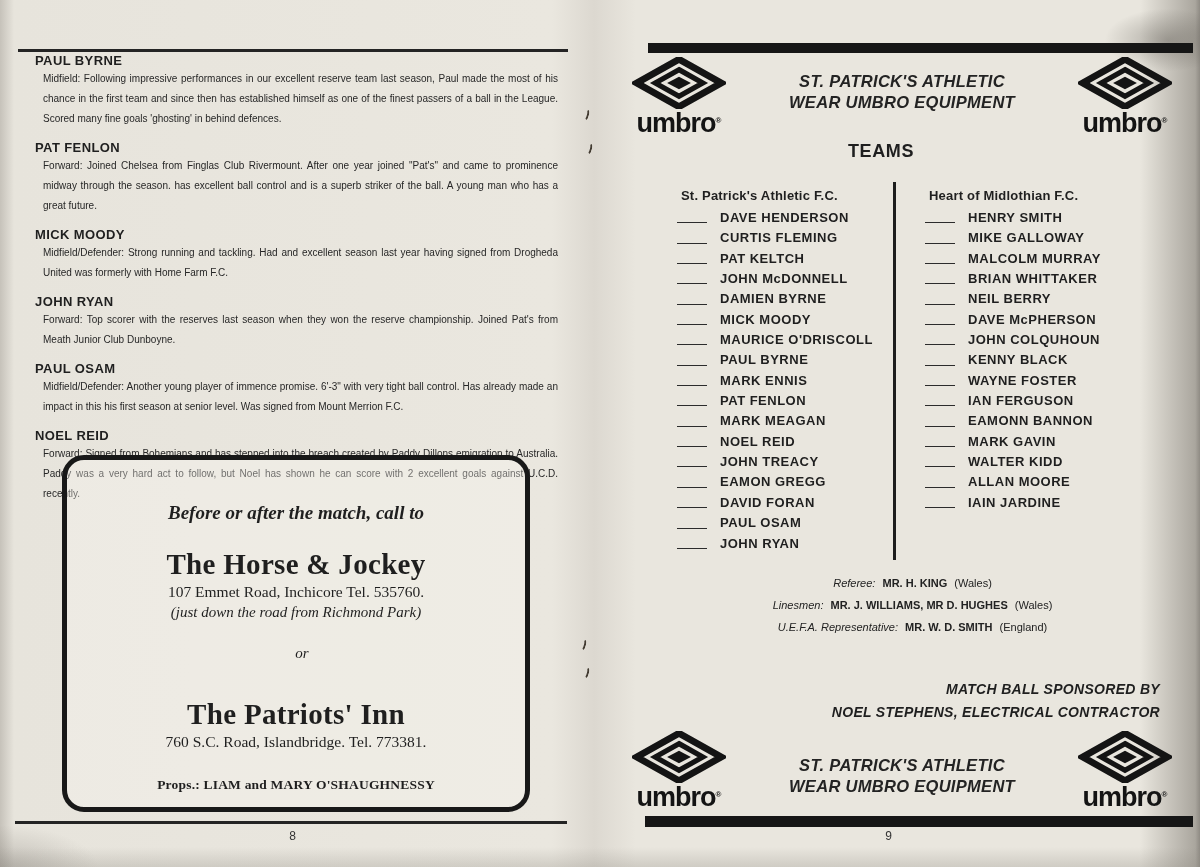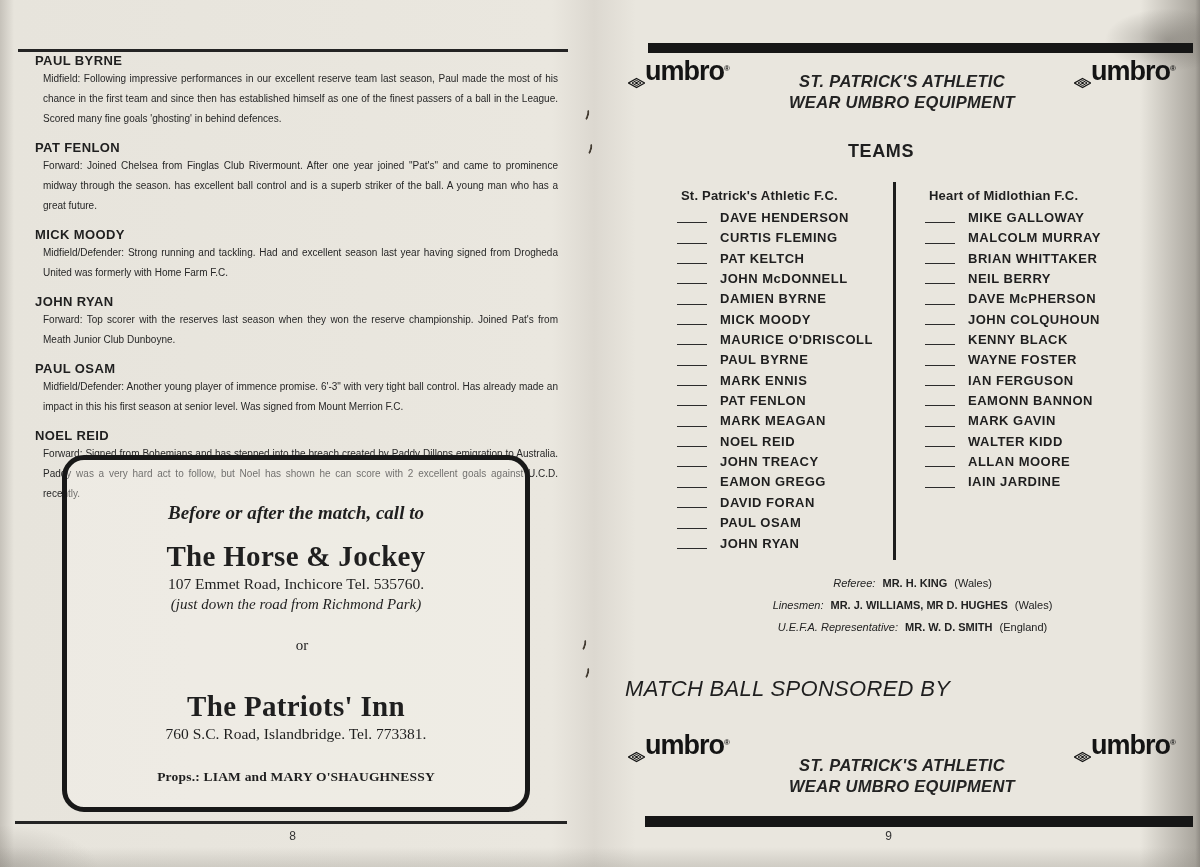--- a/index.html
+++ b/index.html
@@ -30,40 +30,40 @@
   .profiles { position:absolute; left:20px; top:53px; width:523px; }
   .profile h3 { margin:0 0 1px 0; font-size:13px; letter-spacing:.4px; }
   .profile p  { margin:0 0 11px 8px; font-size:10px; line-height:20px; text-align:justify; color:#272727; }
 
   .ad-box {
     position:absolute; left:47px; top:455px; width:468px; height:357px;
     border:5px solid #181818; border-radius:22px; text-align:center;
     font-family:"Liberation Serif", serif; background:rgba(248,246,240,.35);
   }
   .ad-tagline  { margin-top:42px; font-size:19px; font-weight:bold; font-style:italic; }
-  .ad-venue    { font-size:29px; font-weight:bold; margin-top:16px; letter-spacing:.3px; }
+  .ad-venue    { font-size:29px; font-weight:bold; margin-top:24px; letter-spacing:.3px; }
   .ad-venue2   { margin-top:11px; }
   .ad-address  { font-size:15.5px; margin-top:2px; }
   .ad-note     { font-size:15px; font-style:italic; margin-top:3px;text-align:center; }
-  .ad-or       { font-size:15px; margin:24px 0 36px 12px; }
+  .ad-or       { font-size:15px; font-style:italic; margin:24px 0 36px 12px; }
   .ad-props    { font-size:13.5px; font-weight:bold; margin-top:26px; letter-spacing:.2px; }
 
   .pagenum { position:absolute; top:829px; font-size:12px; color:#333; }
   .pagenum-left  { left:0; width:555px; text-align:center; }
   .pagenum-right { left:0; width:527px; text-align:center; }
 
   
   .rp-topbar    { left:23px; top:43px;  width:545px; height:10px; background:#161616; position:absolute; }
   .rp-bottombar { left:20px; top:816px; width:548px; height:11px; background:#161616; position:absolute; }
 
   .brand-row { position:absolute; left:3px; width:548px; display:flex; justify-content:space-between; align-items:flex-start; }
   .brand-row-top    { top:57px; }
   .brand-row-bottom { top:731px; }
 
-  .umbro-logo { width:102px; display:flex; flex-direction:row; align-items:flex-start; }
+  .umbro-logo { width:102px; display:flex; flex-direction:column; align-items:center; }
   .umbro-logo svg { width:94px; height:52px; display:block; }
   .umbro-word { font-weight:bold; font-size:27px; letter-spacing:-1px; line-height:24px; color:#141414; }
   .umbro-word .reg { font-size:8px; vertical-align:9px; letter-spacing:0; }
 
   .banner-text { text-align:center; font-weight:bold; font-style:italic; font-size:16.5px; line-height:21px; letter-spacing:.3px; color:#232323; }
   .brand-row-top .banner-text    { margin-top:14px; }
   .brand-row-bottom .banner-text { margin-top:24px; }
 
   .teams-heading { position:absolute; left:0; top:141px; width:512px; text-align:center; font-weight:bold; font-size:18px; letter-spacing:.6px; }
 
@@ -76,21 +76,21 @@
 
   .player-row { display:flex; height:20.35px; align-items:flex-start; line-height:20.35px; }
   .blank-line { width:30px; align-self:flex-end; margin:0 13px 5px 2px; border-bottom:1.8px solid #2c2c2c; }
   .player-name { font-weight:bold; font-size:13px; letter-spacing:.5px; white-space:nowrap; }
 
   .officials { position:absolute; left:0; top:572px; width:575px; text-align:center; font-size:11px; line-height:22px; color:#222; }
   .official-role    { font-style:italic; margin-right:4px; }
   .official-name    { font-weight:bold; }
   .official-country { margin-left:4px; }
 
-  .sponsor { position:absolute; left:0; top:678px; width:535px; text-align:left; font-weight:normal; font-style:italic; font-size:22px; line-height:22.5px; letter-spacing:.3px; }
+  .sponsor { position:absolute; left:0; top:678px; width:535px; text-align:right; font-weight:bold; font-style:italic; font-size:14px; line-height:22.5px; letter-spacing:.3px; }
 
   
   .staple { position:absolute; width:7px; height:13px; border:2.5px solid transparent;
             border-right:2.5px solid #433c32; border-radius:50%; transform:rotate(14deg); }
 </style>
 </head>
 <body>
 
 <div class="scan">
 
@@ -263,20 +263,24 @@
               <span class="blank-line"></span>
               <span class="player-name">JOHN RYAN</span>
             </div>
           </div>
       </div>
       <div class="col-divider"></div>
       <div class="team-col team-col-away">
         <div class="team-name">Heart of Midlothian F.C.</div>
         <div>
 
+            <div class="player-row">
+              <span class="blank-line"></span>
+              <span class="player-name">HENRY SMITH</span>
+            </div>
 
             <div class="player-row">
               <span class="blank-line"></span>
               <span class="player-name">MIKE GALLOWAY</span>
             </div>
 
             <div class="player-row">
               <span class="blank-line"></span>
               <span class="player-name">MALCOLM MURRAY</span>
             </div>
@@ -360,20 +364,21 @@
 
         <div class="official-row">
           <span class="official-role">U.E.F.A. Representative:</span>
           <span class="official-name">MR. W. D. SMITH</span>
           <span class="official-country">(England)</span>
         </div>
       </div>
 
     <div class="sponsor">
       <div>MATCH BALL SPONSORED BY</div>
+      <div>NOEL STEPHENS, ELECTRICAL CONTRACTOR</div>
     </div>
 
     <div class="brand-row brand-row-bottom">
       <div class="umbro-logo">
         <svg viewBox="0 0 120 70">
           <polygon points="60,3 117,35 60,67 3,35" fill="none" stroke="#141414" stroke-width="9"></polygon>
           <polygon points="60,17 92,35 60,53 28,35" fill="none" stroke="#141414" stroke-width="7"></polygon>
           <polygon points="60,26.5 76,35 60,43.5 44,35" fill="#141414"></polygon>
         </svg>
         <div class="umbro-word"><span>umbro</span><span class="reg">®</span></div>

